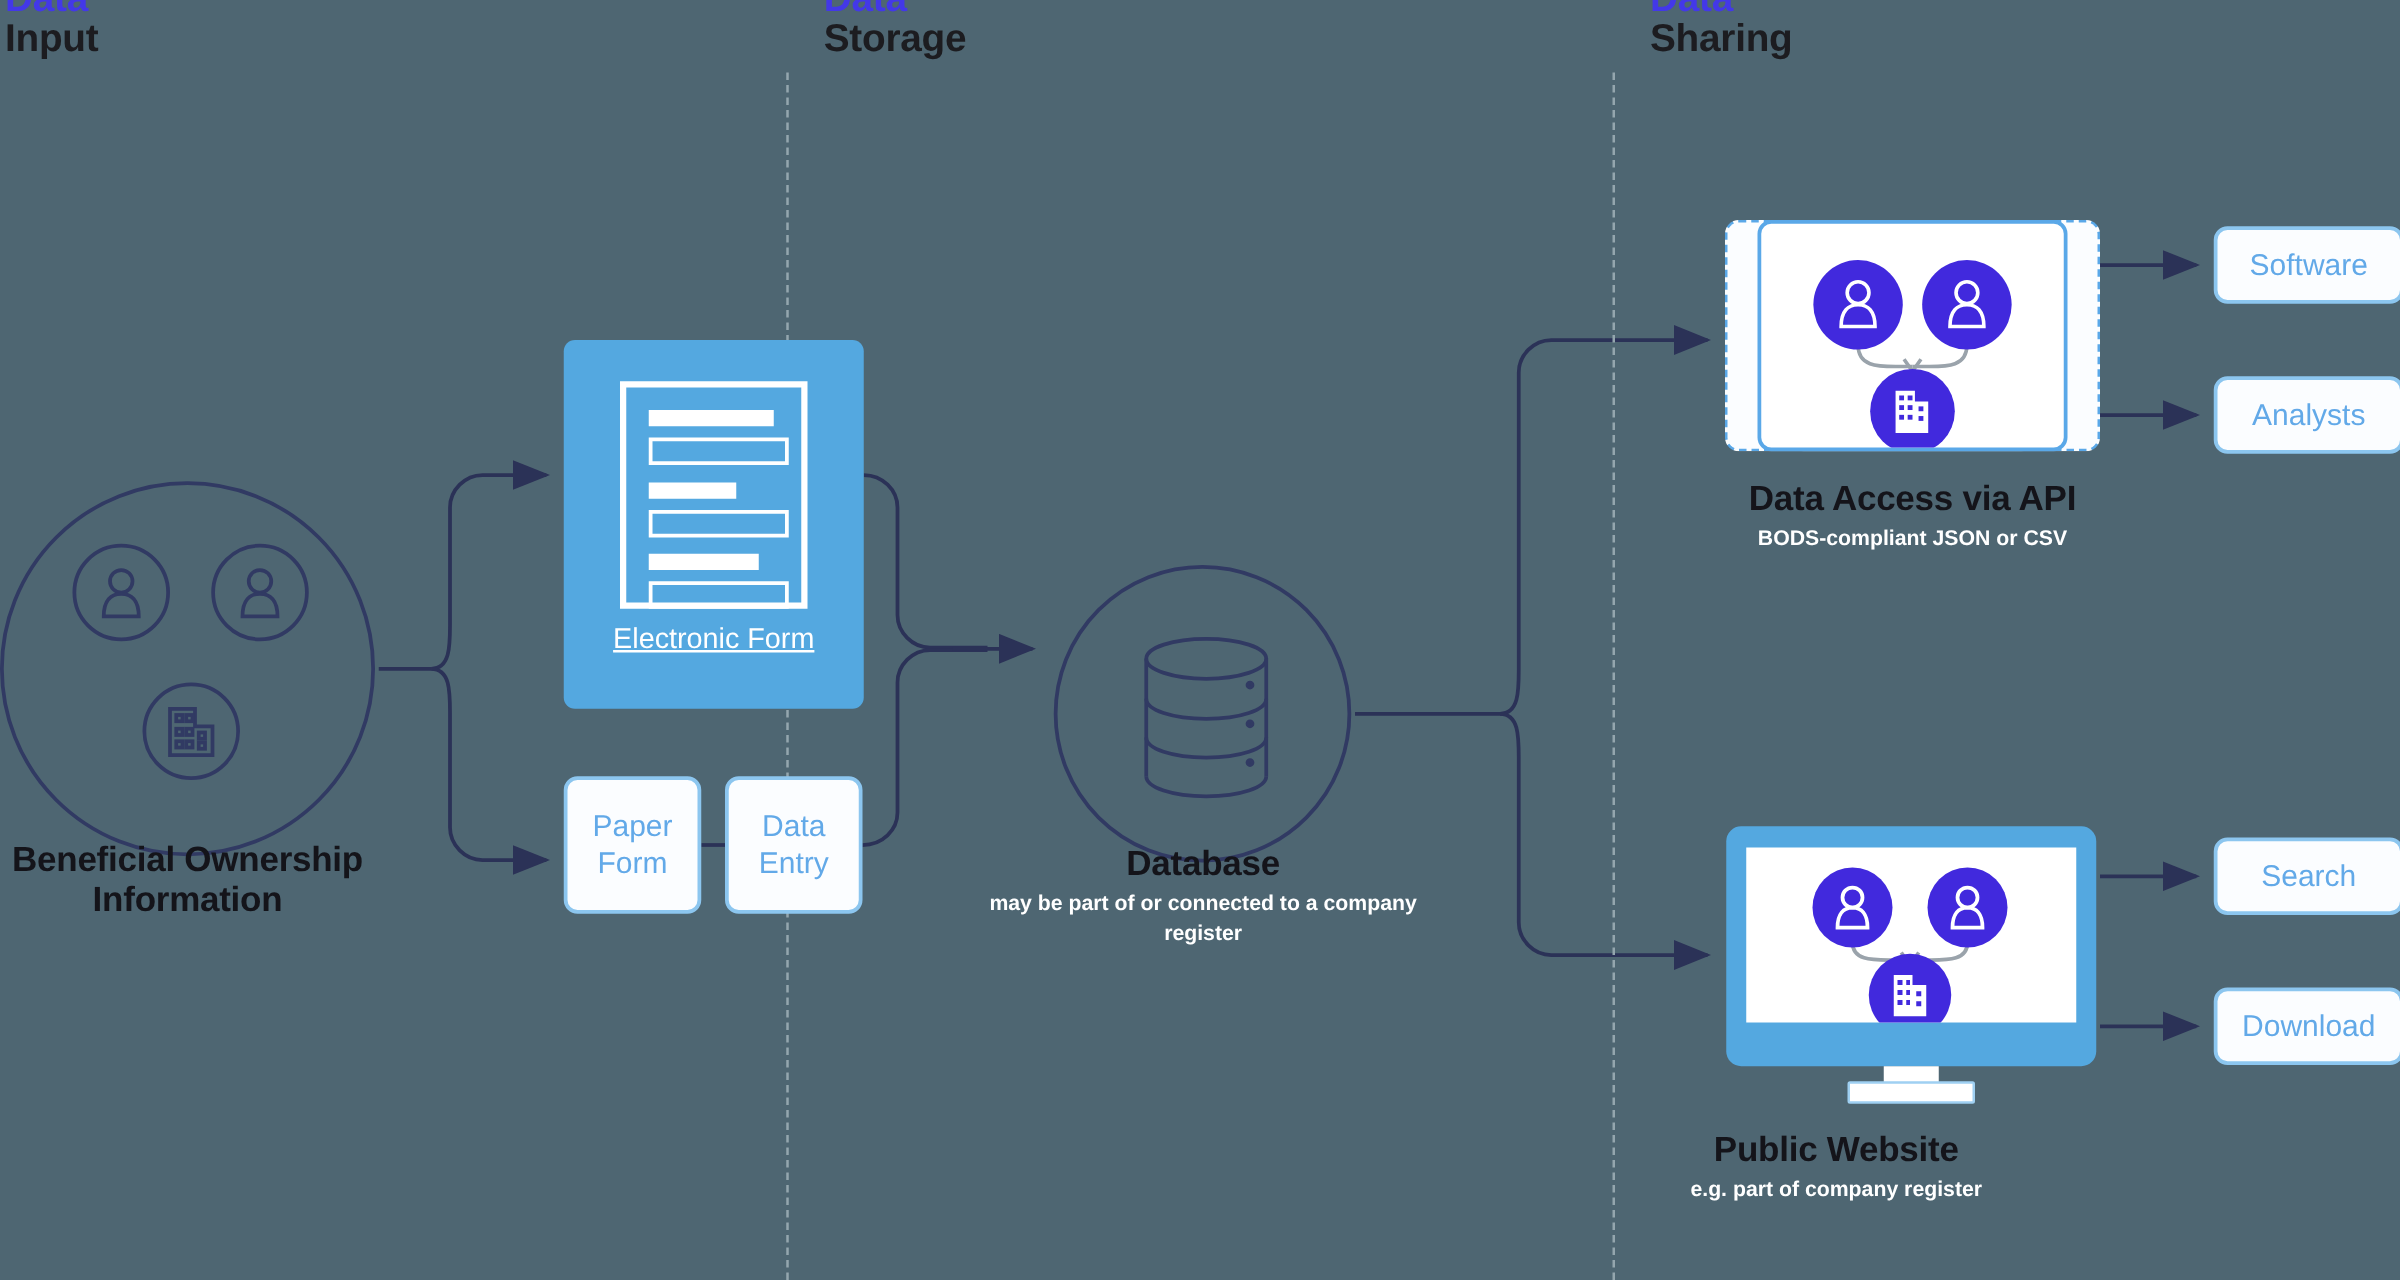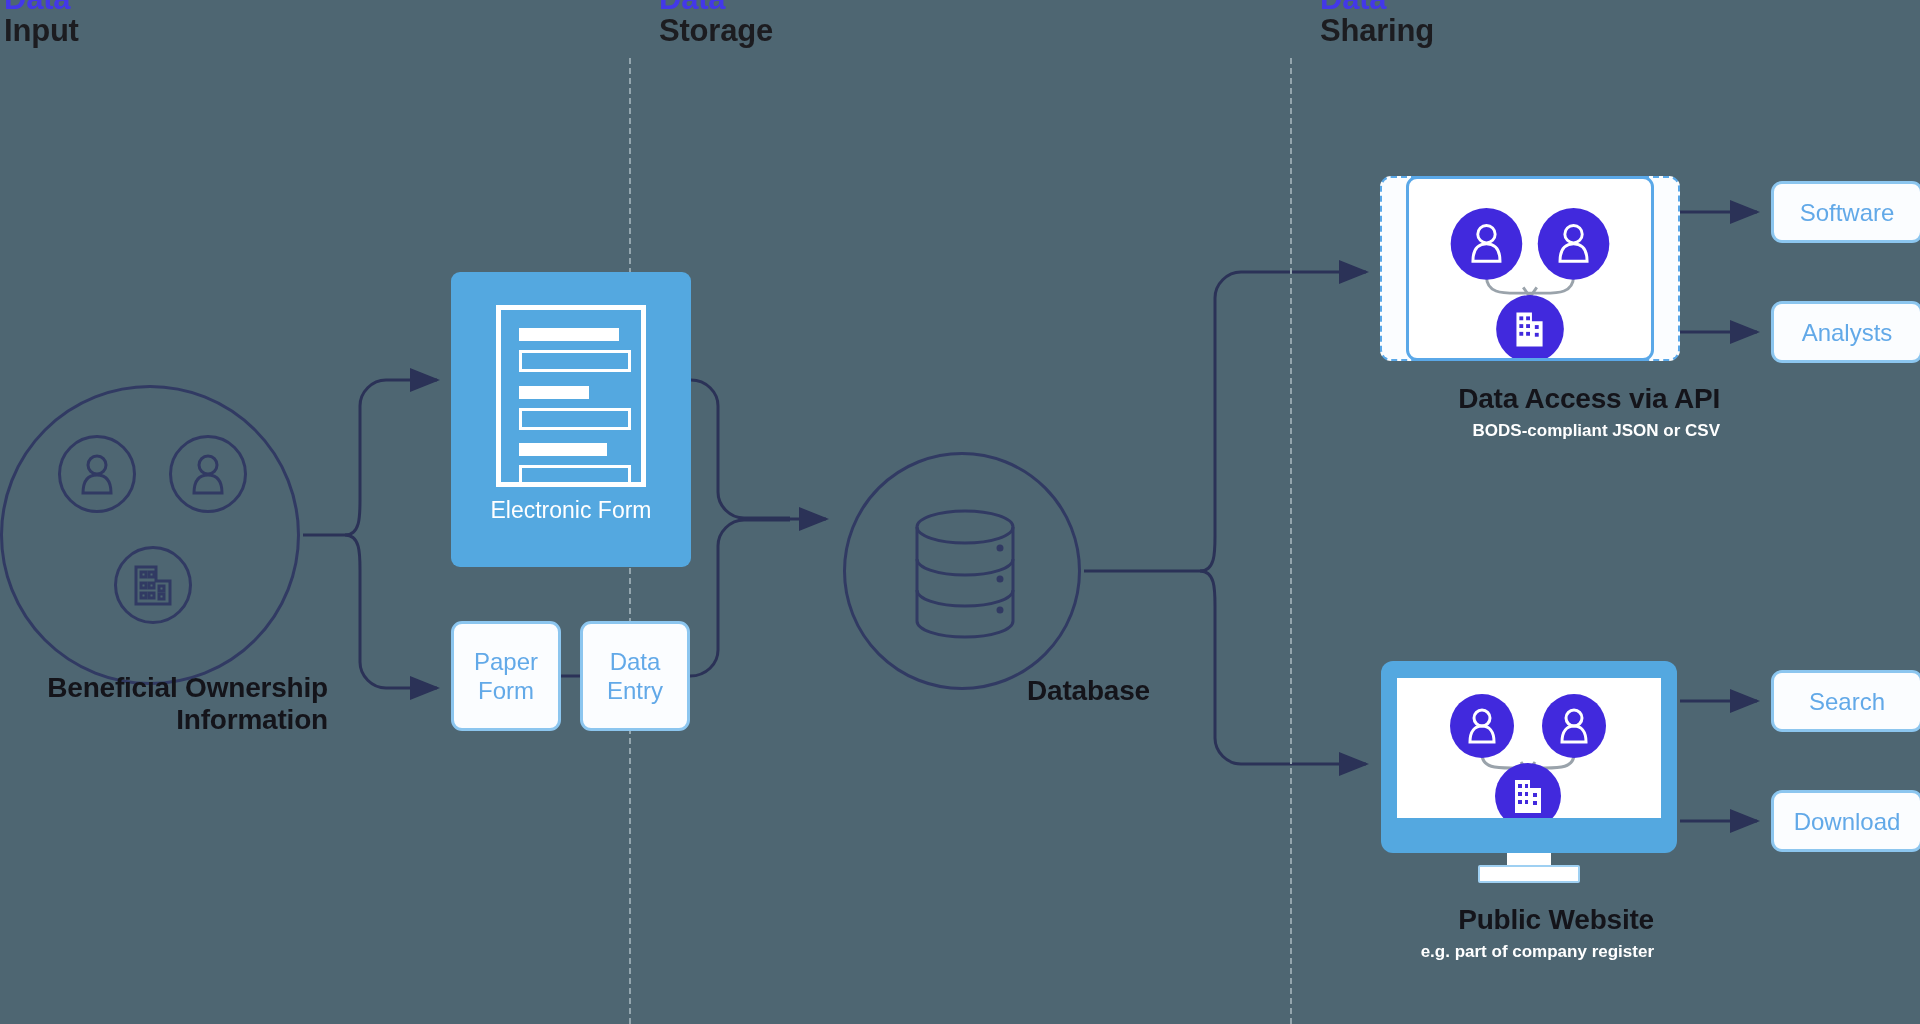--- a/index.html
+++ b/index.html
@@ -27,21 +27,21 @@
   #head-storage{left:659px;top:-16px;}
   #head-sharing{left:1320px;top:-16px;}
 
   
   .divider{position:absolute;top:58px;width:0;height:966px;
     border-left:2px dashed #94a6ae;z-index:1;}
   #div-1{left:629px;}
   #div-2{left:1290px;}
 
   
-  .cap{position:absolute;text-align:right;z-index:6;}
+  .cap{position:absolute;text-align:center;z-index:6;}
   .cap .t{color:#14141a;font-size:28px;font-weight:bold;line-height:32px;letter-spacing:-0.2px;}
   .cap .s{display:block;color:#ffffff;font-size:17px;font-weight:bold;line-height:24px;margin-top:4px;}
 
   
   #bo-circle{
     position:absolute;left:0px;top:385px;width:300px;height:300px;
     border:3px solid #313a63;border-radius:50%;
     box-sizing:border-box;z-index:4;
   }
   .node-ring{
@@ -59,21 +59,21 @@
     background:#54a8e0;border-radius:9px;z-index:4;
   }
   #eform .doc{
     position:absolute;left:45px;top:33px;width:150px;height:182px;
     border:5px solid #ffffff;box-sizing:border-box;
   }
   #eform .bar{position:absolute;background:#ffffff;}
   #eform .obar{position:absolute;border:3px solid #ffffff;box-sizing:border-box;}
   #eform .lbl{
     position:absolute;left:0;right:0;top:224px;text-align:center;
-    color:#ffffff;font-size:23px;line-height:28px;
+    color:#ffffff;font-size:23px;line-height:28px;text-decoration:underline;
   }
 
   
   .lbox{
     position:absolute;background:#fbfdff;border:3px solid #8cc6ef;
     border-radius:11px;box-sizing:border-box;
     display:flex;align-items:center;justify-content:center;text-align:center;
     color:#62a9e8;font-size:24px;line-height:29px;z-index:4;
   }
   #paper-form{left:451px;top:621px;width:110px;height:110px;}
@@ -233,20 +233,21 @@
       <path d="M71,104 C71,113 92,120 119,120 C146,120 167,113 167,104"></path>
       <path d="M71,135 C71,144 92,151 119,151 C146,151 167,144 167,135"></path>
       <path d="M71,166 C71,175 92,182 119,182 C146,182 167,175 167,166"></path>
       <circle cx="154" cy="93" r="2" fill="#313a63"></circle>
       <circle cx="154" cy="124" r="2" fill="#313a63"></circle>
       <circle cx="154" cy="155" r="2" fill="#313a63"></circle>
     </svg>
   </div>
   <div class="cap" id="db-label">
     <span class="t">Database</span>
+    <span class="s">may be part of or connected to a company register</span>
   </div>
 
   <div id="api">
     <div class="sheet s-back"></div>
     <div class="sheet s-front"></div>
     <div class="s-top">
       <svg class="graph" viewBox="0 0 248 185">
         <path d="M79,100 C79,118 95,118 110,118 L124,118" fill="none" stroke="#9aa3ab" stroke-width="3"></path>
         <path d="M169,100 C169,118 153,118 138,118 L124,118" fill="none" stroke="#9aa3ab" stroke-width="3"></path>
         <path d="M117,112 L124,122 L131,112" fill="none" stroke="#9aa3ab" stroke-width="3"></path>

